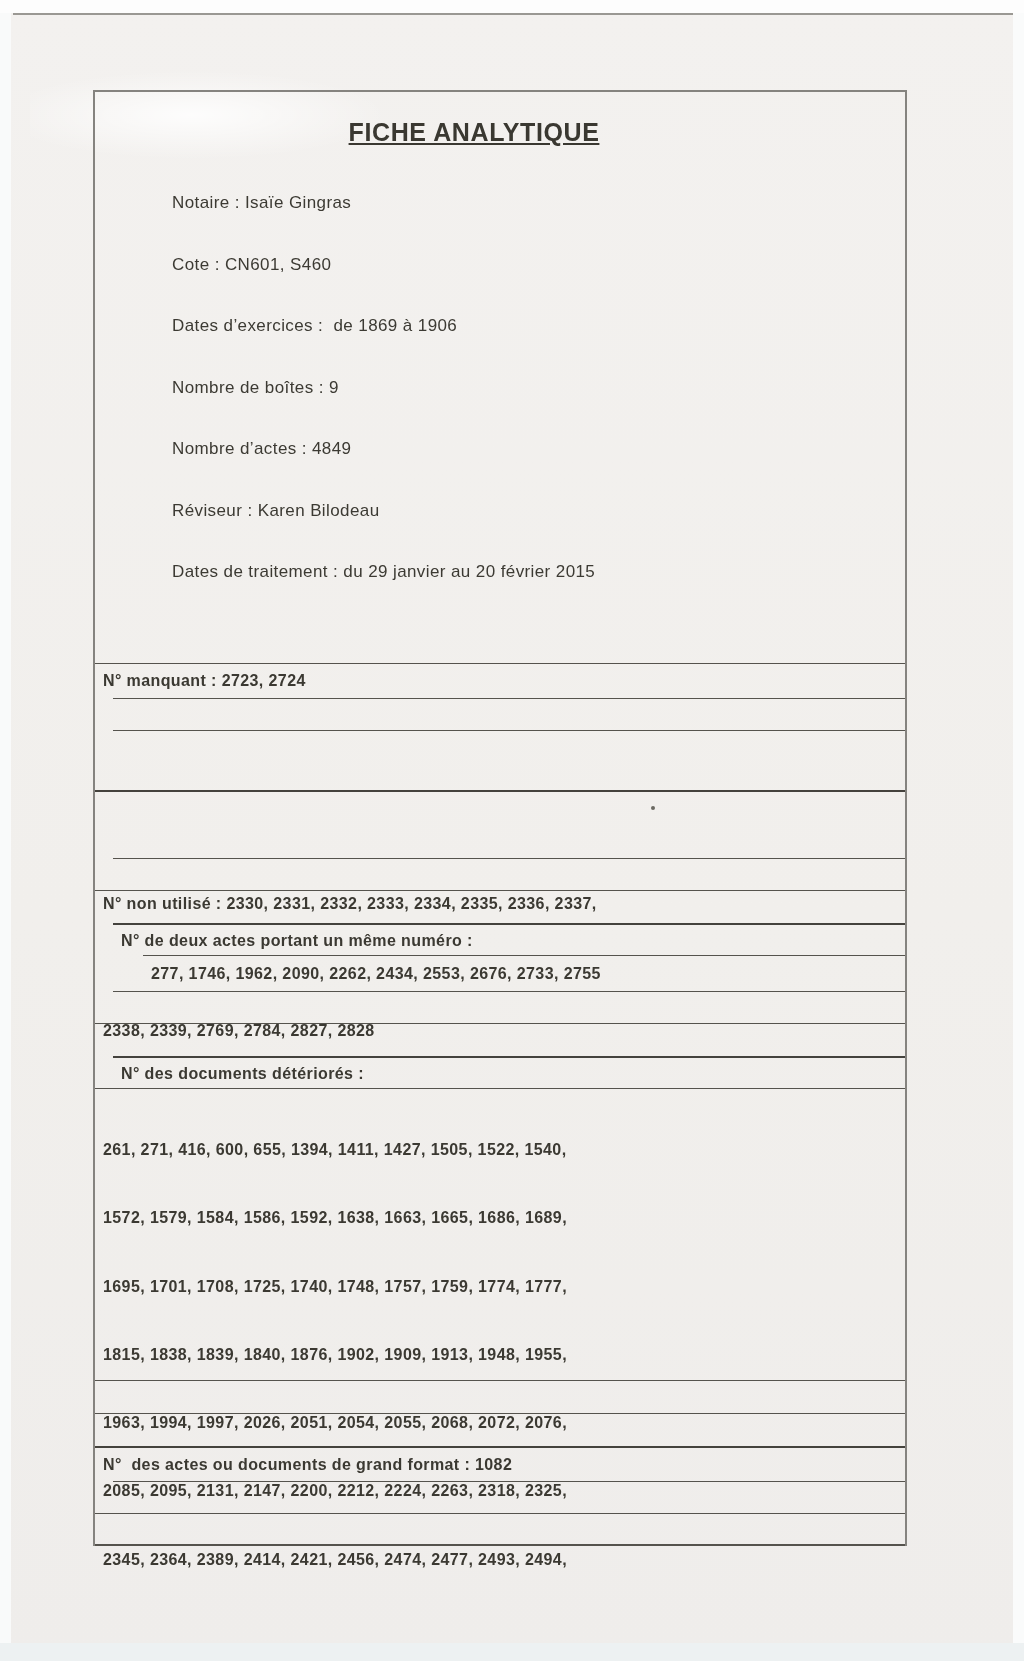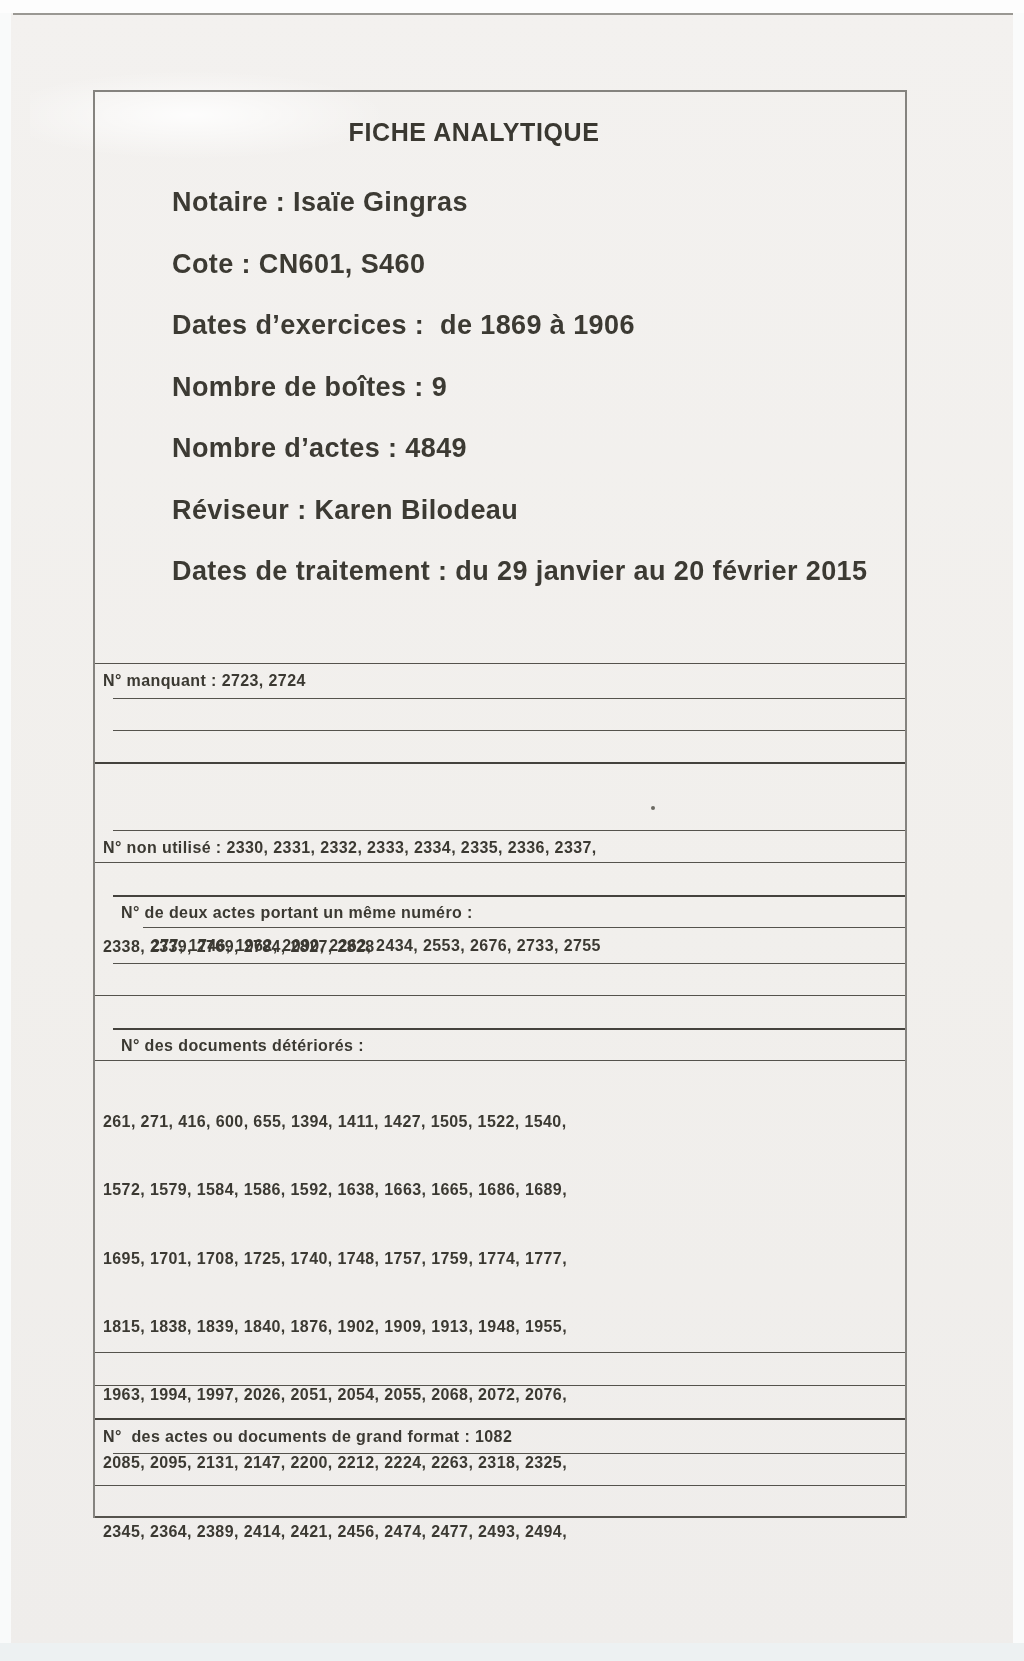--- a/index.html
+++ b/index.html
@@ -64,30 +64,31 @@
     padding-top: 24px;
   }
   .title {
     text-align: center;
     padding-right: 52px;
     font-size: 25px;
     font-weight: bold;
     letter-spacing: 0.6px;
     color: #3a3831;
     line-height: 32px;
+    text-decoration: underline;
   }
   .fields {
     margin-top: 24px;
     padding-left: 77px;
   }
   .field {
     height: 61.5px;
     line-height: 61.5px;
-    font-size: 27px;
-    font-weight: bold;
+    font-size: 17px;
+    font-weight: normal;
     letter-spacing: 0.4px;
     white-space: pre-wrap;
     color: #3c3a33;
   }
   
   .row {
     box-sizing: border-box;
     border-top: 1px solid #55534d;
     padding-left: 8px;
     font-weight: bold;
@@ -96,21 +97,21 @@
     white-space: pre-wrap;
     color: #3b3932;
   }
   .row.strong { border-top: 2px solid #44423d; }
   .row.end { border-bottom: 2px solid #55534d; }
   .h35 { height: 35px; line-height: 34px; }
   .h32 { height: 32px; margin-left: 18px; }
   .h33 { height: 33px; }
   .h36 { height: 36px; line-height: 35px; margin-left: 48px; }
   .h68 { height: 68px; }
-  .two-line { line-height: 33px; padding-top: 1px; }
+  .two-line { line-height: 33px; padding-top: 1px; margin-top: 28px; }
   .label-line { line-height: 32px; }
   .list-cell { height: 292px; padding-top: 9px; }
   .list-line { line-height: 32.3px; }
 </style>
 </head>
 <body>
 
 <div class="scan">
 
   <div class="edge-top"></div>

